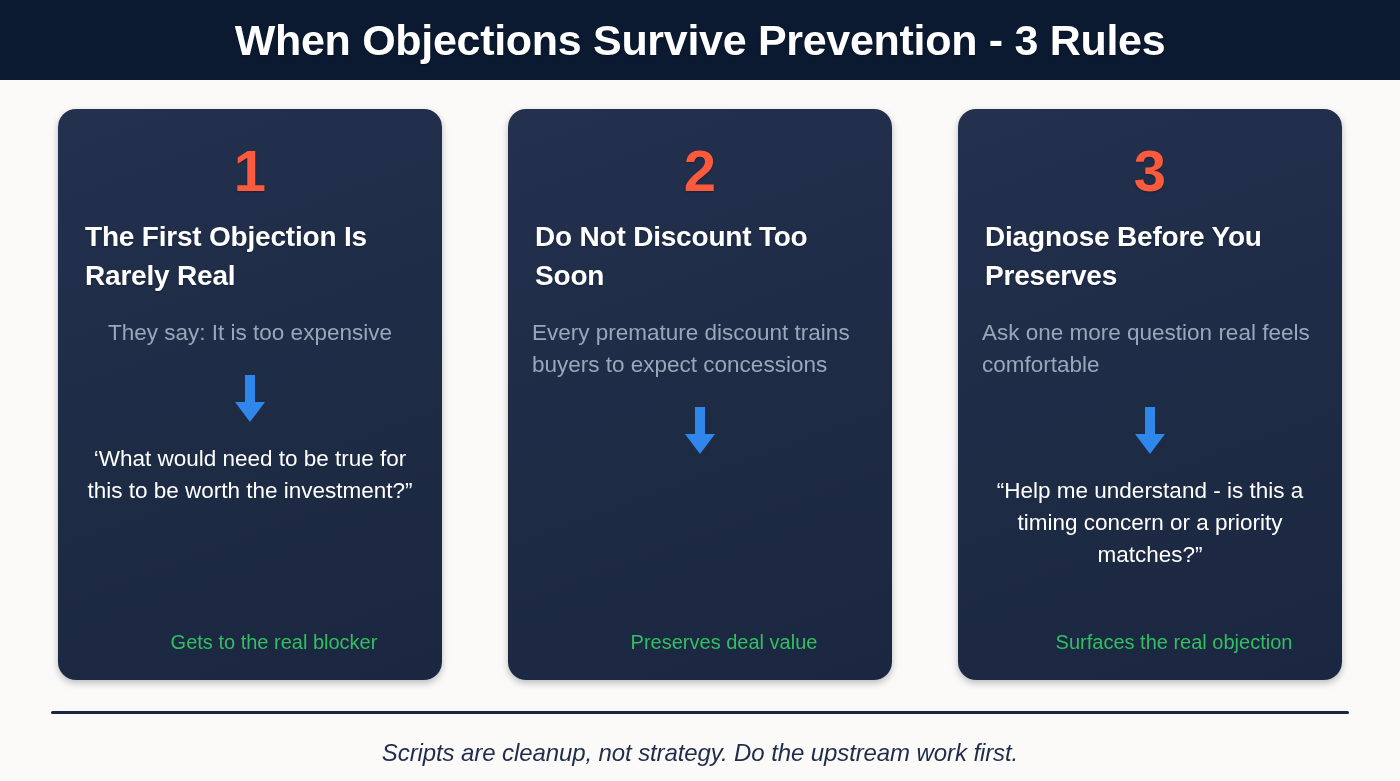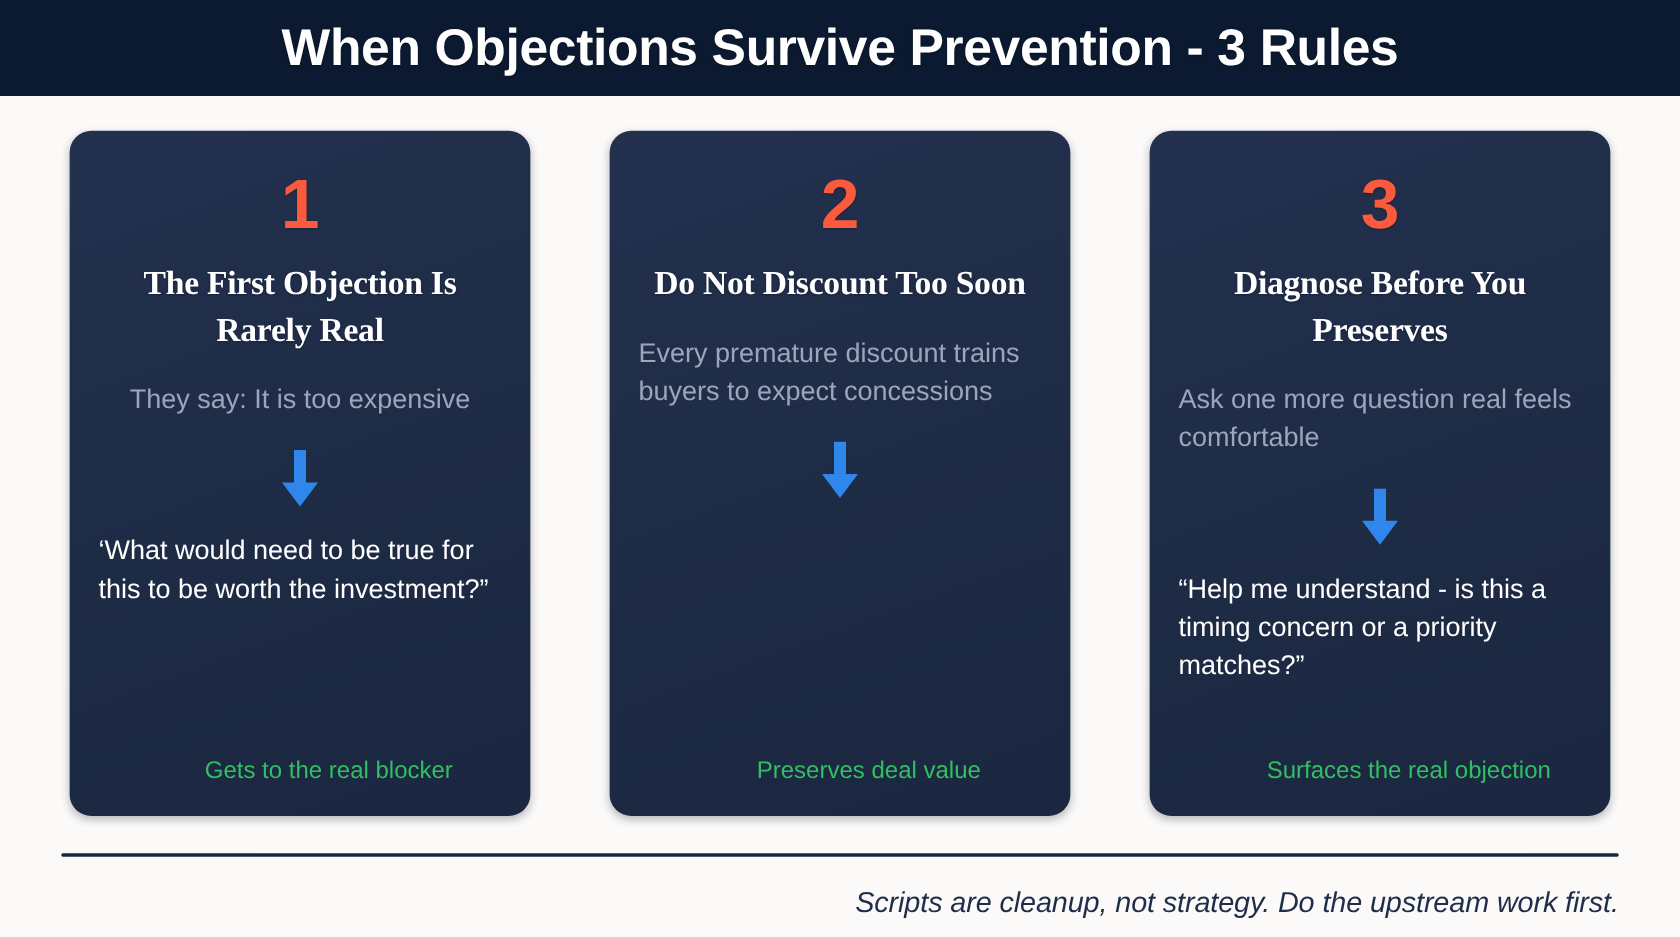--- a/index.html
+++ b/index.html
@@ -77,26 +77,24 @@
     line-height: 1.05;
     margin-top: 14px;
     text-shadow: 0 1px 2px rgba(0,0,0,0.3);
   }
 
   .card-heading {
     color: #ffffff;
     font-size: 28px;
     font-weight: bold;
     line-height: 1.38;
-    text-align: center;
     margin-top: 16px;
     letter-spacing: -0.2px;
     text-shadow: 0 1px 2px rgba(0,0,0,0.3);
     max-width: 330px;
-    font-family: Liberation Serif, serif;
   }
 
   .card-subtitle {
     color: #9aa6ba;
     font-size: 22.5px;
     font-weight: normal;
     line-height: 1.42;
     text-align: left;
     margin-top: 22px;
     max-width: 340px;
@@ -113,21 +111,21 @@
     width: 32px;
     height: 48px;
     display: block;
   }
 
   .card-quote {
     color: #ffffff;
     font-size: 22.5px;
     font-weight: normal;
     line-height: 1.42;
-    text-align: left;
+    text-align: center;
     margin-top: 20px;
     max-width: 340px;
   }
 
   .card-outcome {
     color: #32bf62;
     font-size: 20px;
     font-weight: normal;
     line-height: 1.3;
     text-align: center;
@@ -136,21 +134,21 @@
     right: 0;
     bottom: 25px;
     margin-left: 48px;
   }
 
   
   .footer-zone {
     flex: 1 1 auto;
     display: flex;
     flex-direction: column;
-    align-items: flex-end;
+    align-items: center;
     padding: 0 51px;
   }
 
   .footer-divider {
     width: 100%;
     height: 3px;
     background: #1a2742;
     margin-top: 31px;
     border-radius: 2px;
   }

